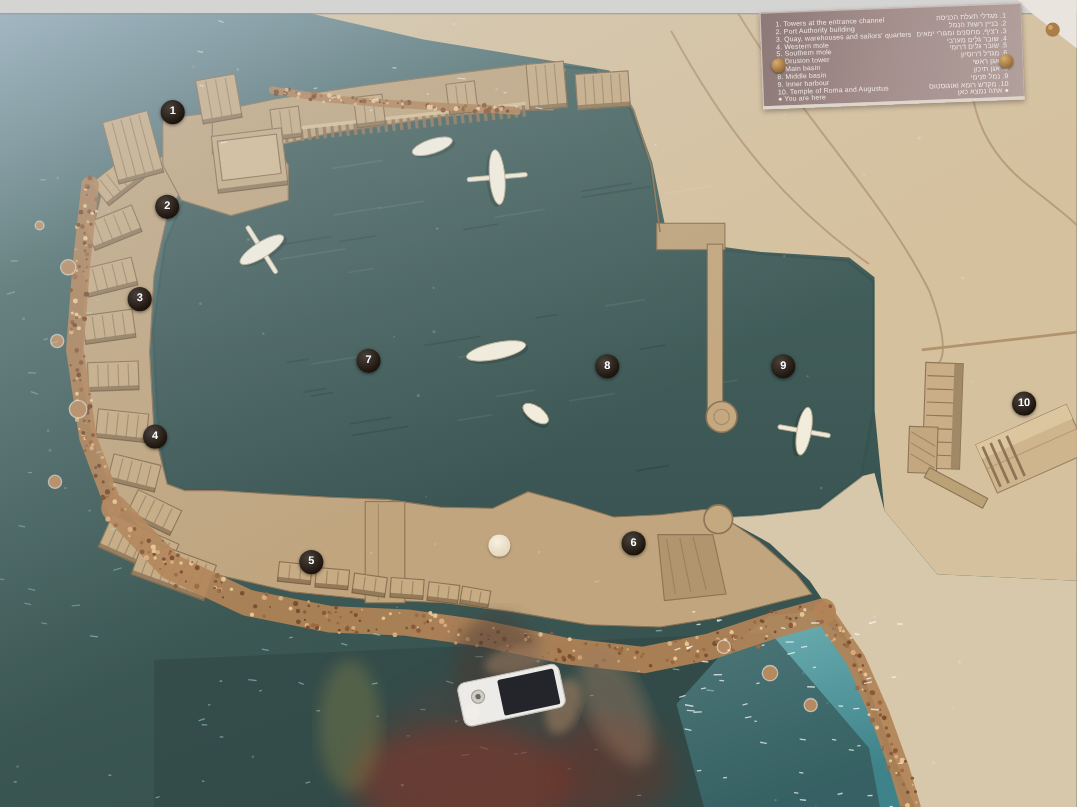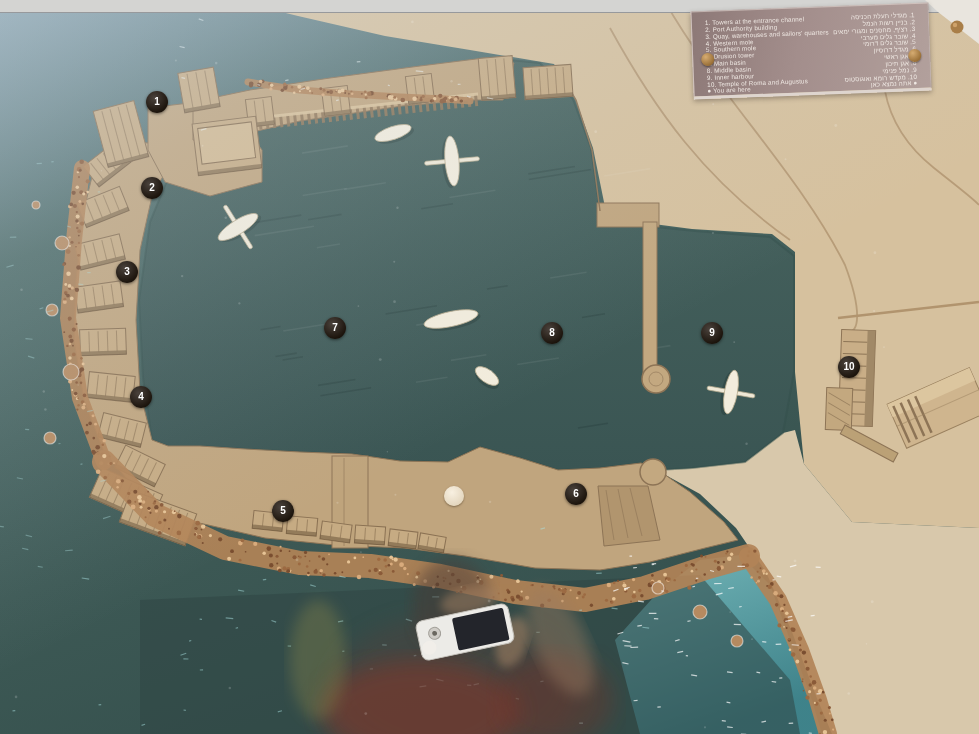--- a/index.html
+++ b/index.html
@@ -1133,17 +1133,17 @@
 <div class="layer" id="marker-layer">
       <div class="marker" style="left: 146px; top: 91px;">1</div>
       <div class="marker" style="left: 141px; top: 177px;">2</div>
       <div class="marker" style="left: 116px; top: 261px;">3</div>
       <div class="marker" style="left: 130px; top: 386px;">4</div>
       <div class="marker" style="left: 272px; top: 500px;">5</div>
       <div class="marker" style="left: 565px; top: 483px;">6</div>
       <div class="marker" style="left: 324px; top: 317px;">7</div>
       <div class="marker" style="left: 541px; top: 322px;">8</div>
       <div class="marker" style="left: 701px; top: 322px;">9</div>
-      <div class="marker" style="left: 838px; top: 356px;">10</div>
+      <div class="marker" style="left: 920px; top: 356px;">10</div>
       <div class="disc" style="left: 444px; top: 486px;"></div>
     </div>
 
 </div>
 
 </body></html>

